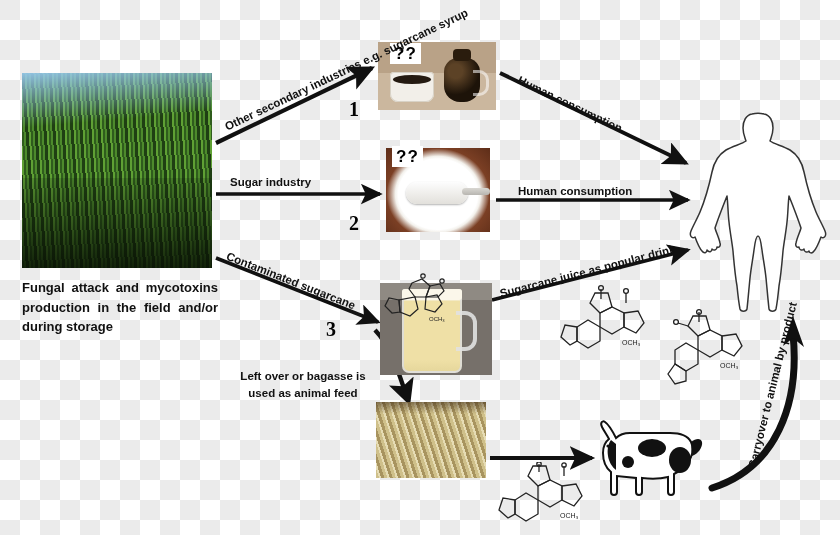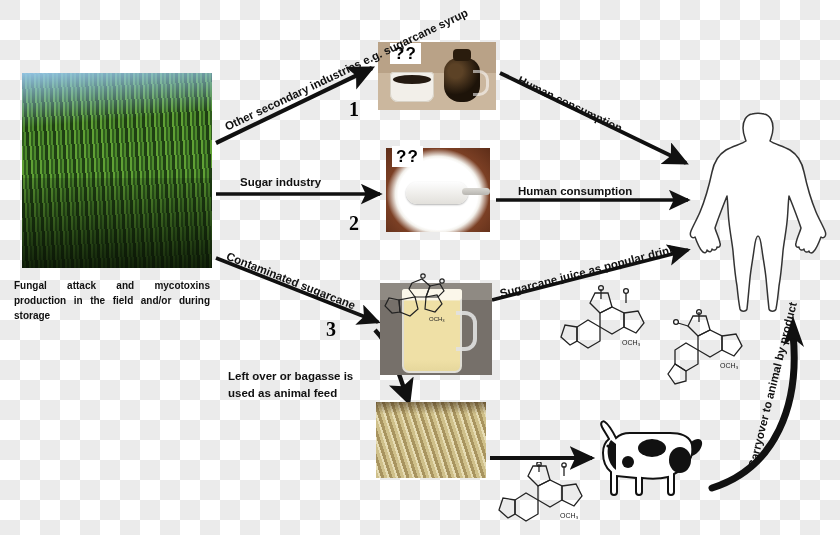--- a/index.html
+++ b/index.html
@@ -114,22 +114,22 @@
   
   .lbl{
     position:absolute;font-weight:700;font-size:11.5px;line-height:1.45;
     white-space:pre-line;color:#111;
   }
   .lbl.rot{transform-origin:0 0;white-space:nowrap;}
   .num{
     position:absolute;font-size:20px;font-weight:700;font-family:"Liberation Serif",serif;
   }
   .caption{
-    position:absolute;left:14px;top:278px;width:196px;
-    font-size:10px;font-weight:700;line-height:1.5;text-align:justify;color:#111;
+    position:absolute;left:22px;top:278px;width:196px;
+    font-size:13px;font-weight:700;line-height:1.5;text-align:justify;color:#111;
   }
   .justify-lbl{text-align:justify;}
 </style>
 </head>
 <body>
 
 <div class="canvas">
 
   <svg class="arrows" viewBox="0 0 840 535">
     <defs>
@@ -272,31 +272,31 @@
     </g>
     <text x="62" y="56" font-size="7" fill="#222" font-family="'Liberation Sans',sans-serif">OCH₃</text>
   </svg>
 
   <div class="caption">Fungal attack and mycotoxins production in the field and/or during storage</div>
 
   <div class="lbl rot" style="left:222px;top:120px;transform:rotate(-25.5deg);">Other secondary industries
 e.g. sugarcane syrup</div>
   <div class="num" style="left:349px;top:98px;">1</div>
 
-  <div class="lbl" style="left:240px;top:174px;text-align:center;">Sugar industry</div>
+  <div class="lbl" style="left:230px;top:174px;text-align:center;">Sugar industry</div>
   <div class="num" style="left:349px;top:212px;">2</div>
 
   <div class="lbl rot" style="left:230px;top:248px;transform:rotate(21.5deg);">Contaminated sugarcane</div>
   <div class="num" style="left:326px;top:318px;">3</div>
 
   <div class="lbl rot" style="left:522px;top:72px;transform:rotate(25.8deg);">Human consumption</div>
 
   <div class="lbl" style="left:518px;top:183px;">Human consumption</div>
 
   <div class="lbl rot" style="left:498px;top:286px;transform:rotate(-14.5deg);">Sugarcane juice as popular drink</div>
 
-  <div class="lbl" style="left:228px;top:368px;width:150px;">Left over or bagasse is used as animal feed</div>
+  <div class="lbl" style="left:228px;top:368px;width:150px;text-align:center;">Left over or bagasse is used as animal feed</div>
 
 
   <div class="lbl rot justify-lbl" style="left:744px;top:466px;transform:rotate(-76deg);width:150px;">Carryover  to  animal
 by product</div>
 
 </div>
 
 </body></html>

